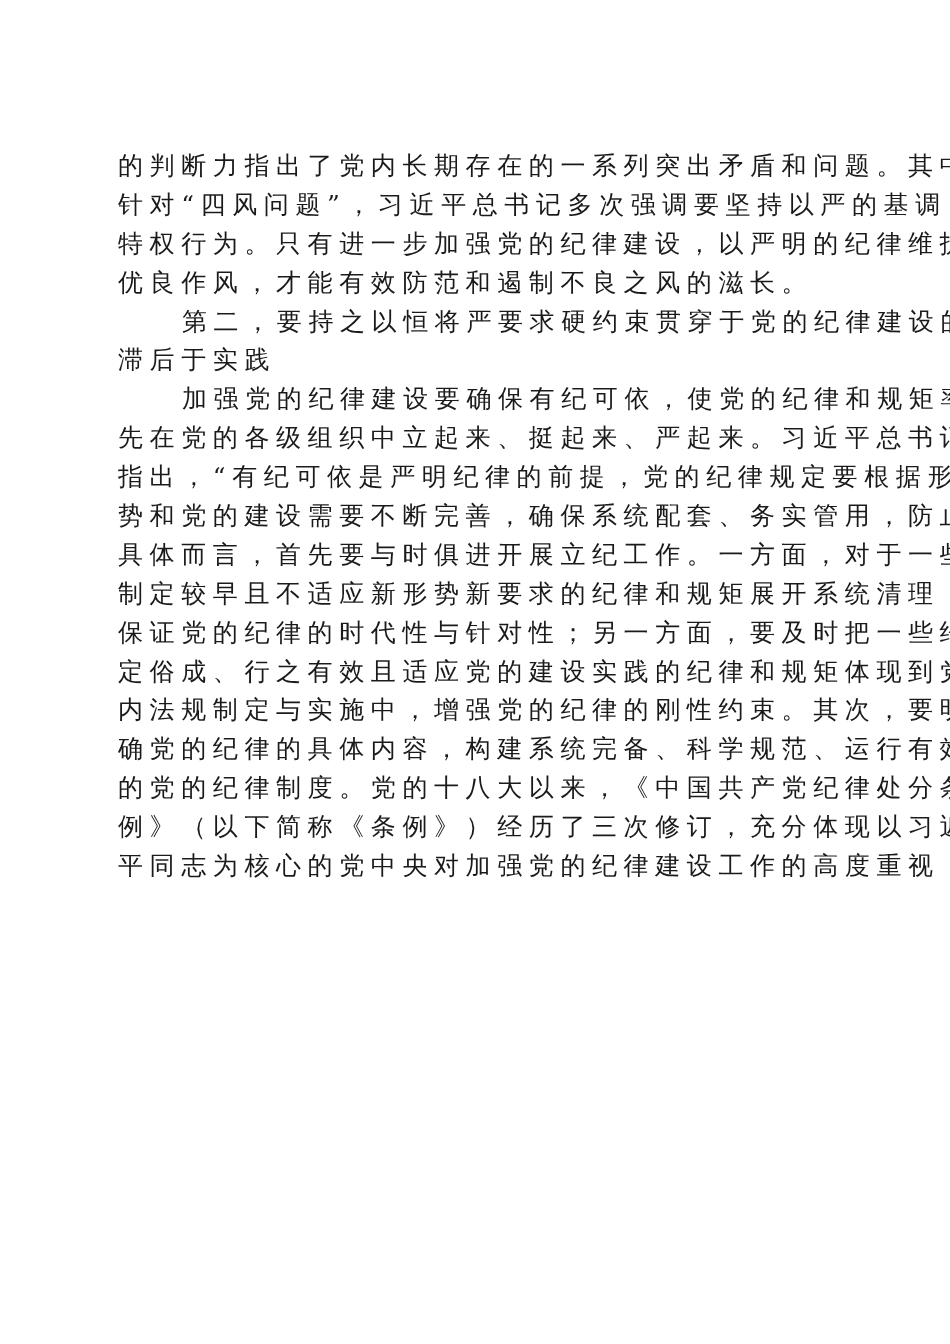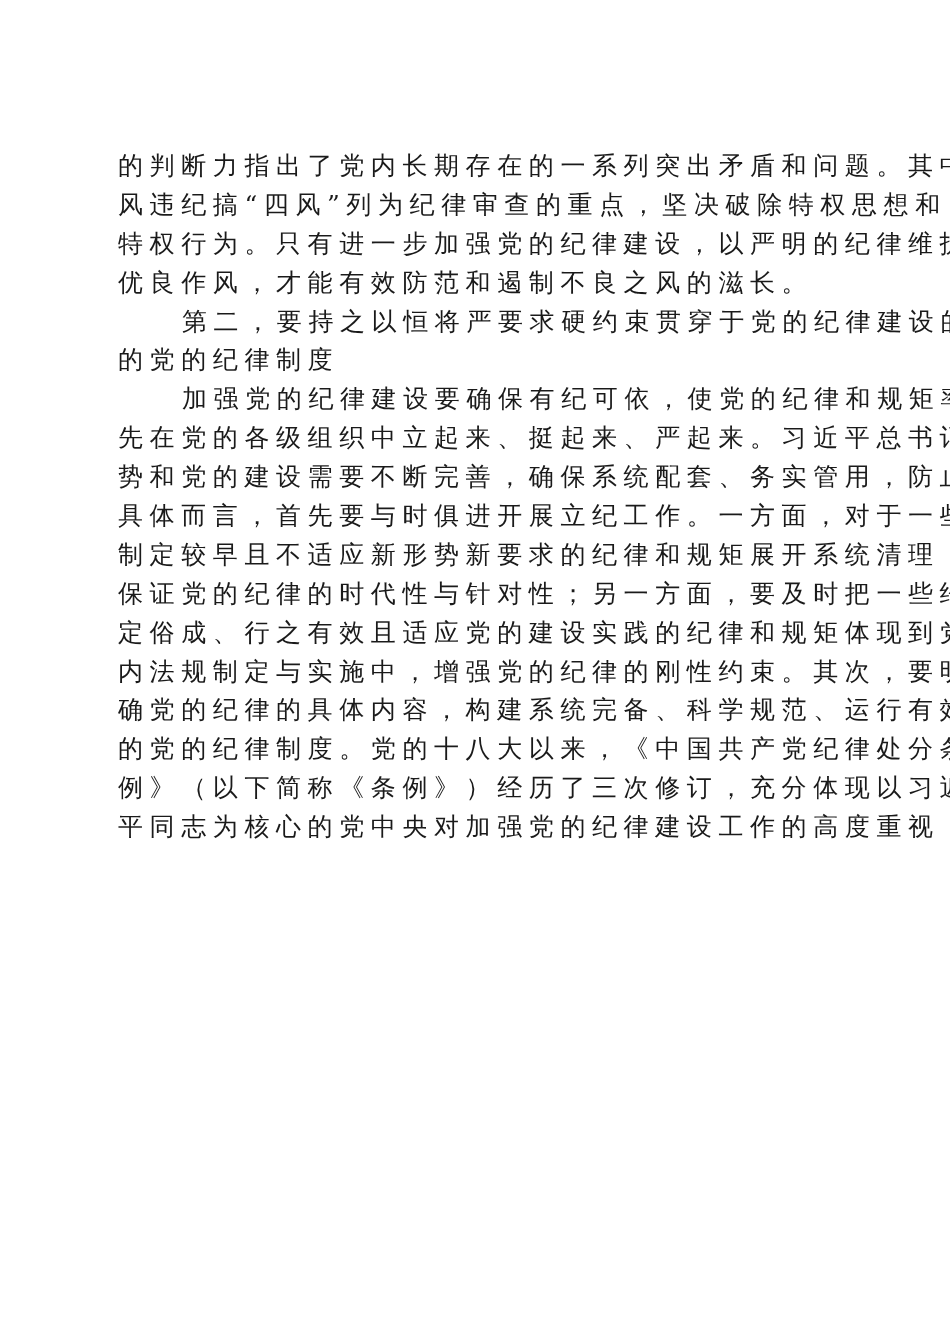--- a/index.html
+++ b/index.html
@@ -42,33 +42,34 @@
   }
 </style>
 </head>
 <body>
 
 <div class="page">
   <div class="content">
 
     <div>
       <span class="line">的判断力指出了党内长期存在的一系列突出矛盾和问题。其中，</span>
-      <span class="line">风违纪搞“四风”列为纪律审查的重点，坚决破除特权思想和</span>
+      <span class="line">针对“四风问题”，习近平总书记多次强调要坚持以严的基调</span>
       <span class="line">特权行为。只有进一步加强党的纪律建设，以严明的纪律维护</span>
       <span class="line">优良作风，才能有效防范和遏制不良之风的滋长。</span>
     </div>
 
     <div>
       <span class="line indent">第二，要持之以恒将严要求硬约束贯穿于党的纪律建设的</span>
-      <span class="line">的党的纪律制度</span>
+      <span class="line">滞后于实践</span>
     </div>
 
     <div>
       <span class="line indent">加强党的纪律建设要确保有纪可依，使党的纪律和规矩率</span>
       <span class="line">先在党的各级组织中立起来、挺起来、严起来。习近平总书记</span>
+      <span class="line">指出，“有纪可依是严明纪律的前提，党的纪律规定要根据形</span>
       <span class="line">势和党的建设需要不断完善，确保系统配套、务实管用，防止</span>
       <span class="line">具体而言，首先要与时俱进开展立纪工作。一方面，对于一些</span>
       <span class="line">制定较早且不适应新形势新要求的纪律和规矩展开系统清理，</span>
       <span class="line">保证党的纪律的时代性与针对性；另一方面，要及时把一些约</span>
       <span class="line">定俗成、行之有效且适应党的建设实践的纪律和规矩体现到党</span>
       <span class="line">内法规制定与实施中，增强党的纪律的刚性约束。其次，要明</span>
       <span class="line">确党的纪律的具体内容，构建系统完备、科学规范、运行有效</span>
       <span class="line">的党的纪律制度。党的十八大以来，《中国共产党纪律处分条</span>
       <span class="line">例》（以下简称《条例》）经历了三次修订，充分体现以习近</span>
       <span class="line">平同志为核心的党中央对加强党的纪律建设工作的高度重视，</span>

